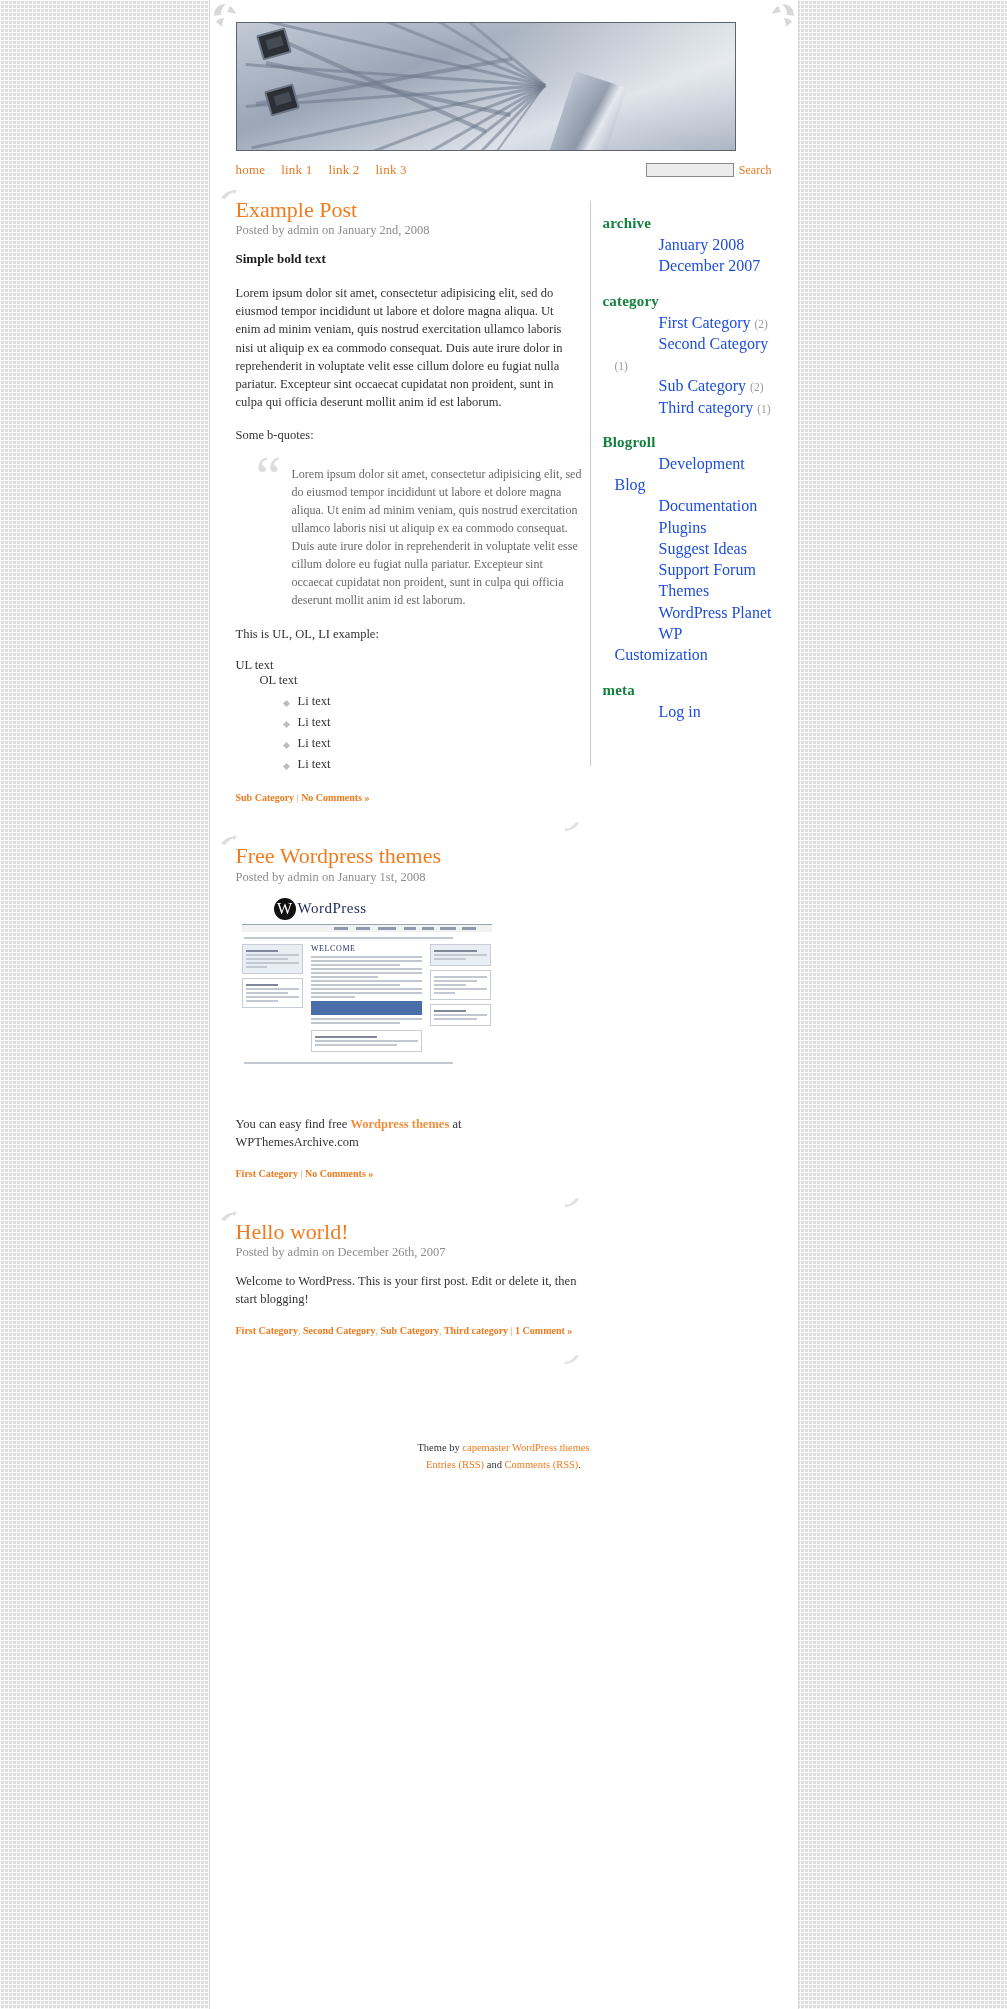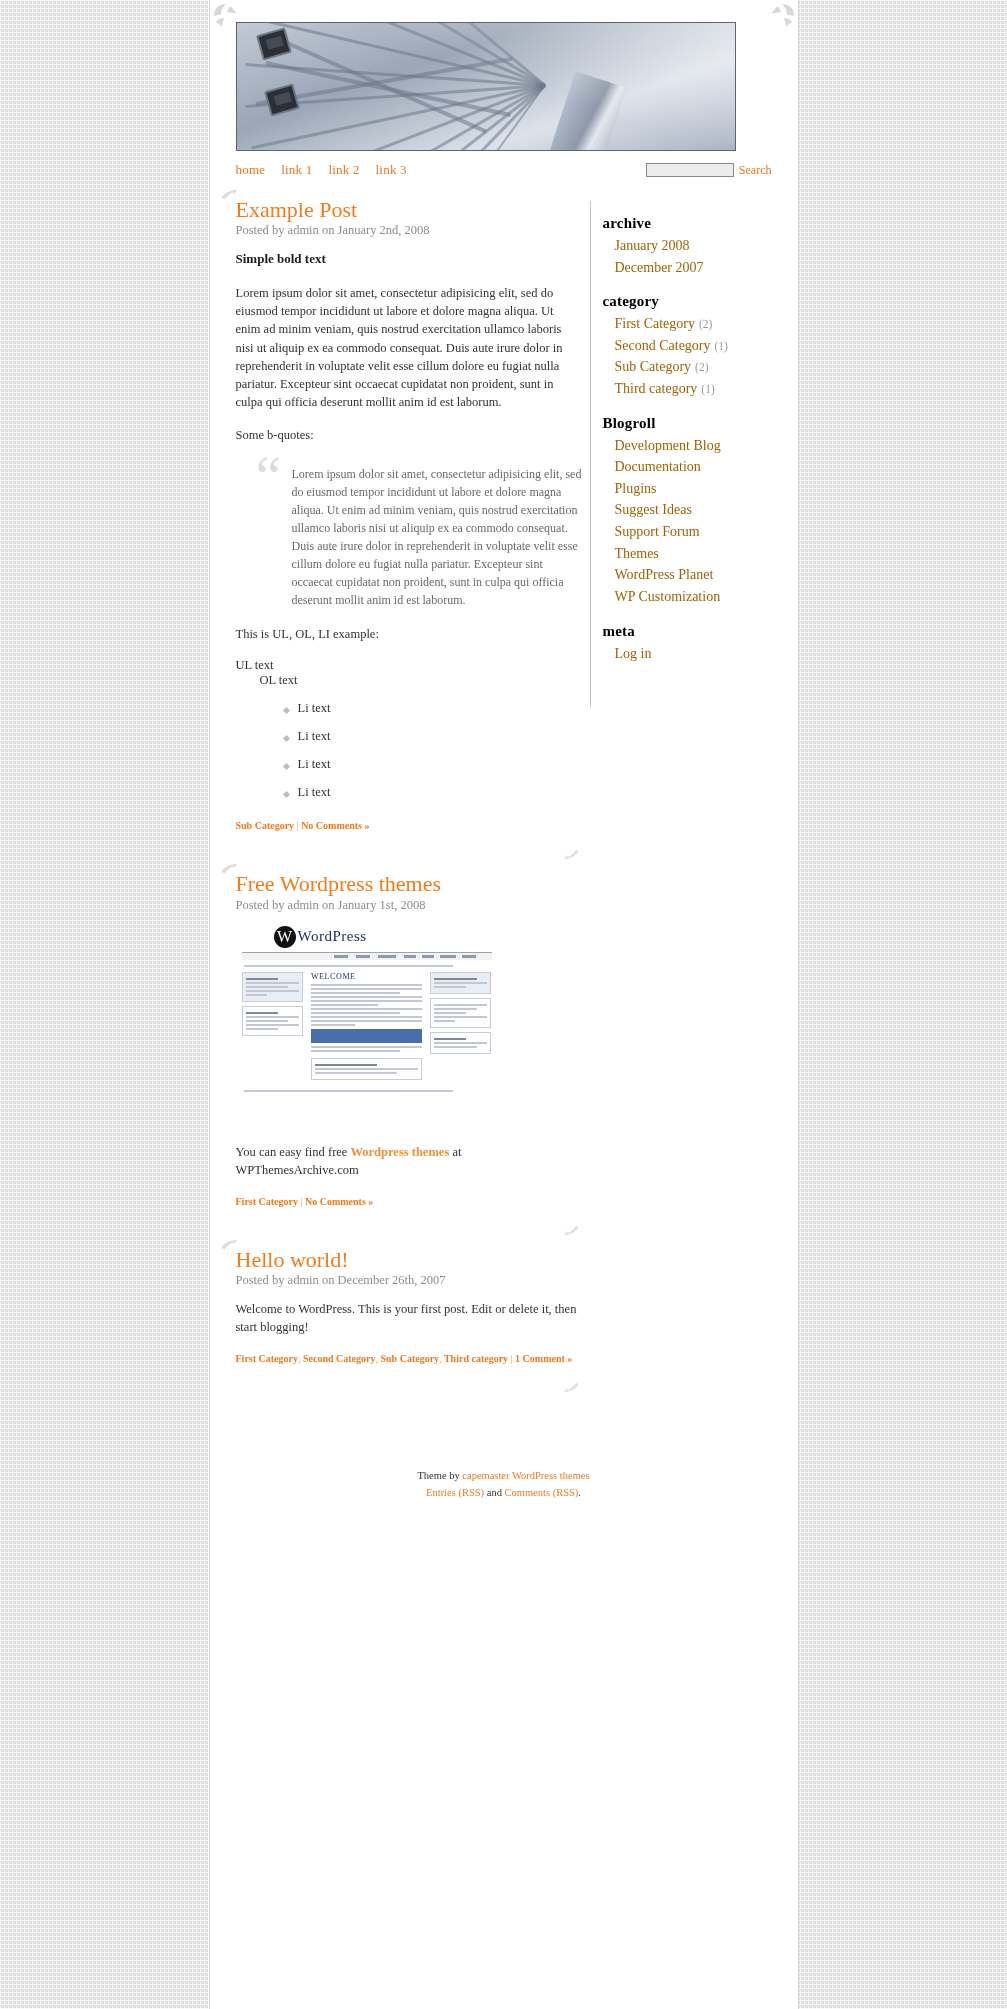--- a/index.html
+++ b/index.html
@@ -160,21 +160,21 @@
     left: -2px; top: -12px;
     font-size: 58px;
     color: #dcdcdc;
     line-height: 1;
     font-family: "Liberation Serif", serif;
   }
 
   .demo-lists { margin: 0 0 18px 0; font-size: 12.5px; color: #333; }
   .demo-lists ul, .demo-lists ol { margin: 0; padding-left: 24px; list-style: none; }
   .ul-root { padding-left: 0 !important; }
-  .li-deep { padding-left: 14px; position: relative; margin: 13px 0; }
+  .li-deep { padding-left: 14px; position: relative; margin: 6px 0; }
   .li-deep:before {
     content: "";
     position: absolute; left: 0; top: 7px;
     width: 5px; height: 5px;
     background: #bdbdbd;
     transform: rotate(45deg);
   }
 
   .post-image-holder {
     width: 262px;
@@ -231,30 +231,31 @@
   .post-sep .tail {
     position: absolute; right: 2px; top: 8px;
     width: 16px; height: 11px; opacity: .4;
   }
 
   
   .widget { margin-bottom: 16px; }
   .widget h2 {
     font-size: 15px;
     font-weight: bold;
-    color: #000000;
+    color: #15803d;
     margin: 0 0 2px 0;
     letter-spacing: .2px;
   }
   .widget ul { list-style: none; margin: 0; padding: 0 0 0 12px; }
   .widget li { margin: 0; line-height: 1.33; }
   .widget a {
-    color: #a16207;
+    color: #1d4ed8;
     text-decoration: none;
-    font-size: 14px;
+    font-size: 16px;
+    margin-left: 44px;
   }
   .widget .count { color: #9a9a9a; font-size: 11.5px; }
   .meta-gap { height: 10px; }
 
   
   #footer {
     text-align: center;
     font-size: 10.5px;
     color: #333;
     padding: 64px 20px 26px 20px;

